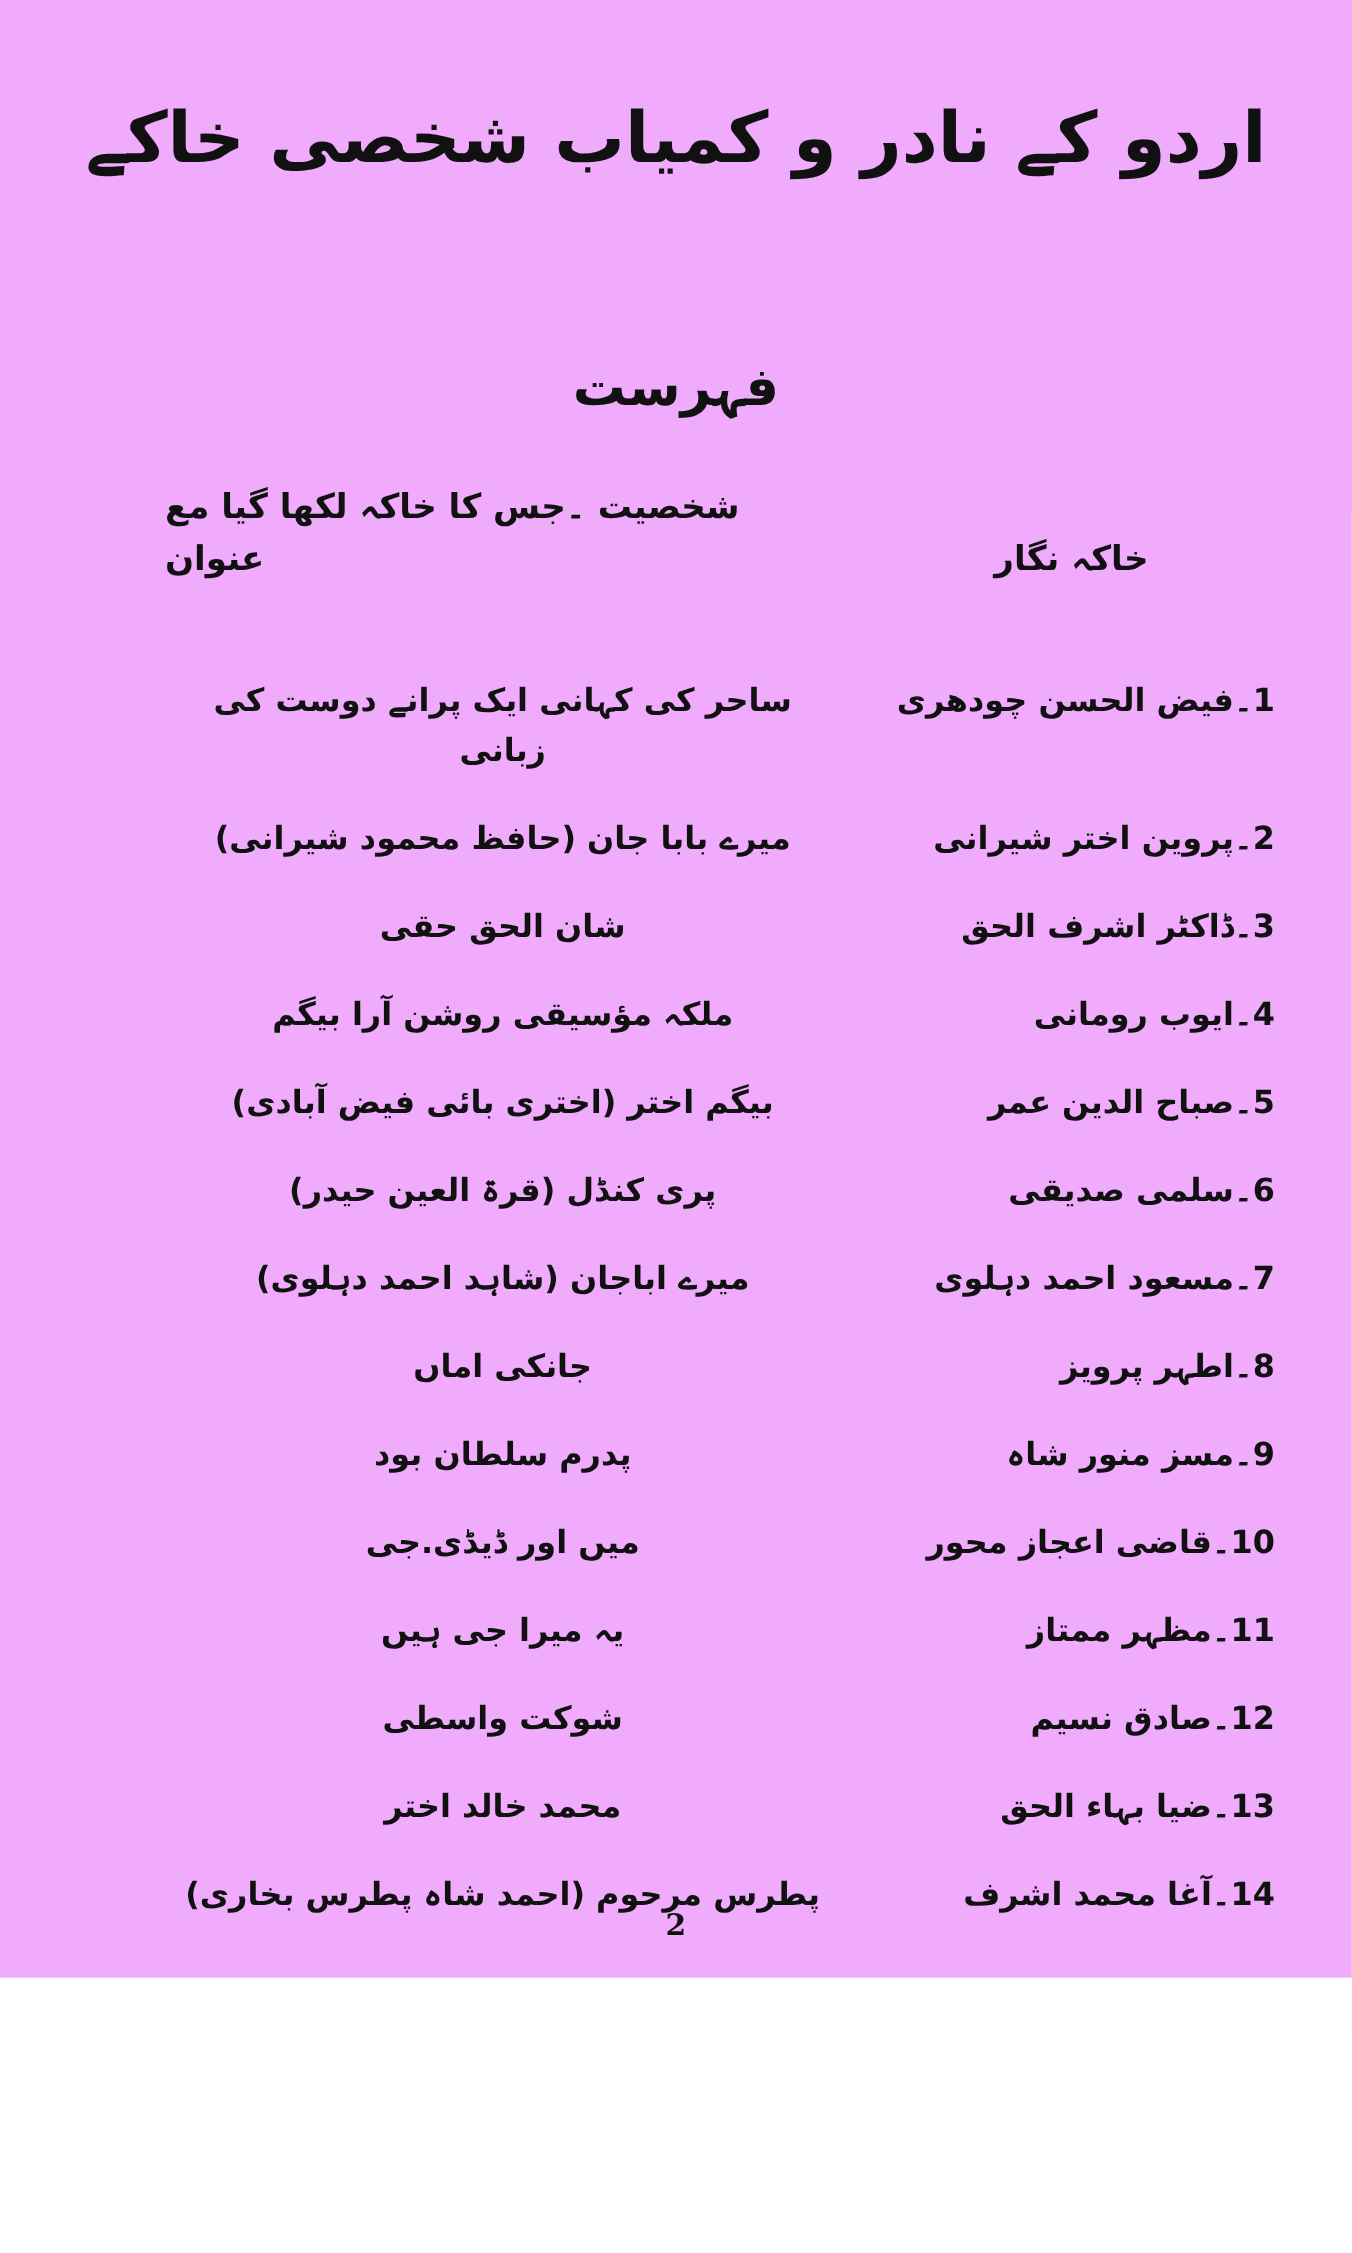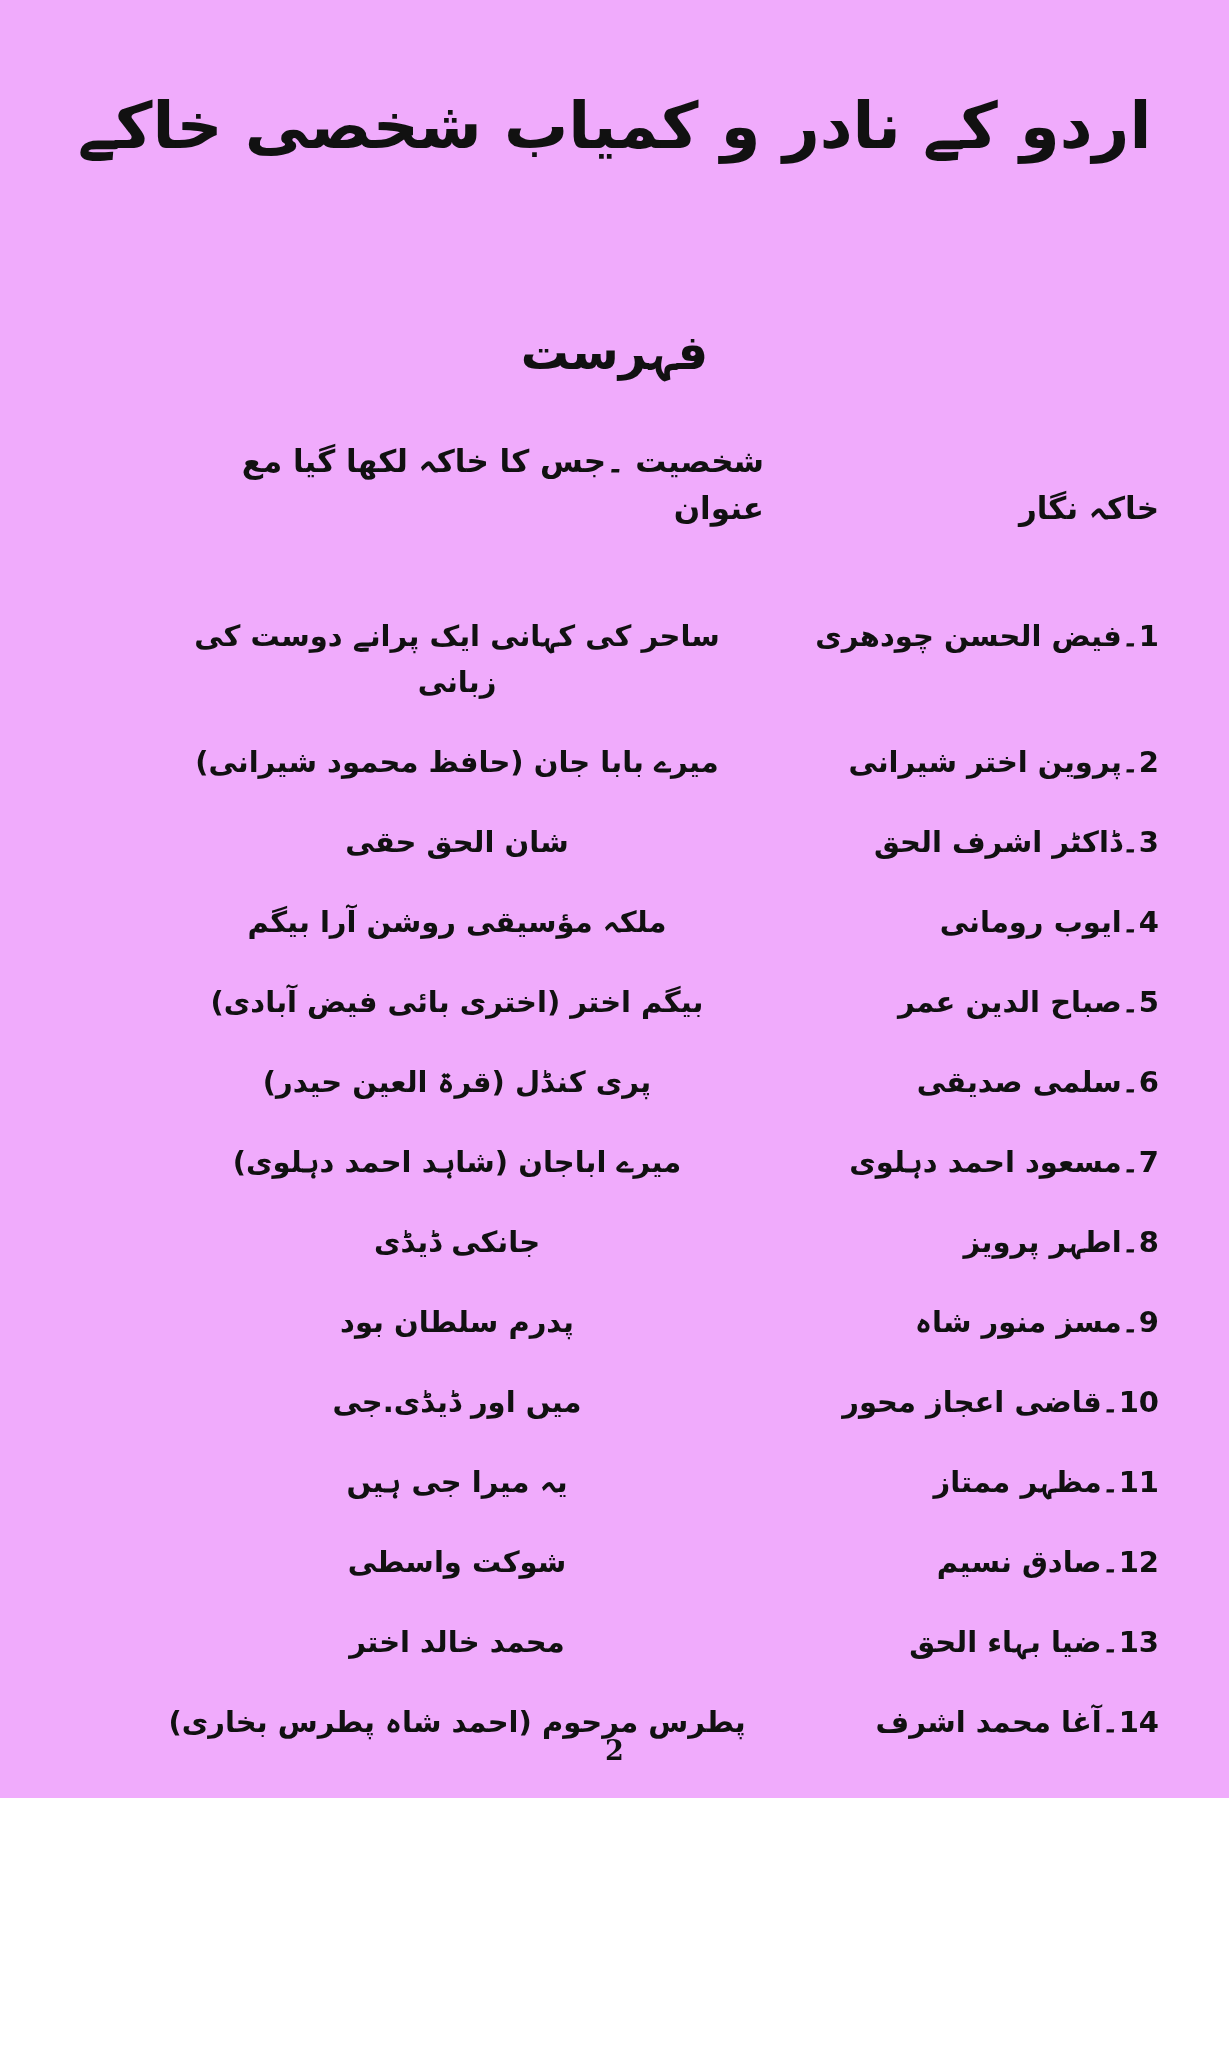--- a/index.html
+++ b/index.html
@@ -50,26 +50,26 @@
   .toc-header {
     display: flex;
     gap: 25px;
     align-items: flex-end;
     font-size: 31px;
     font-weight: 700;
     line-height: 1.5;
   }
   .writer-col {
     width: 370px;
-    text-align: right;
+    text-align: center;
     flex: 0 0 auto;
   }
   .title-col {
     flex: 1 1 auto;
-    text-align: right;
+    text-align: left;
   }
   .toc-rows {
     margin-top: 82px;
   }
   .toc-row {
     display: flex;
     gap: 25px;
     align-items: flex-start;
     margin-bottom: 34px;
     font-size: 29px;
@@ -147,21 +147,21 @@
         <div class="title-cell">پری کنڈل (قرۃ العین حیدر)</div>
       </div>
 
       <div class="toc-row">
         <div class="writer-cell">7۔مسعود احمد دہلوی</div>
         <div class="title-cell">میرے اباجان (شاہد احمد دہلوی)</div>
       </div>
 
       <div class="toc-row">
         <div class="writer-cell">8۔اطہر پرویز</div>
-        <div class="title-cell">جانکی ڈیڈی</div>
+        <div class="title-cell">جانکی اماں</div>
       </div>
 
       <div class="toc-row">
         <div class="writer-cell">9۔مسز منور شاہ</div>
         <div class="title-cell">پدرم سلطان بود</div>
       </div>
 
       <div class="toc-row">
         <div class="writer-cell">10۔قاضی اعجاز محور</div>
         <div class="title-cell">میں اور ڈیڈی.جی</div>

